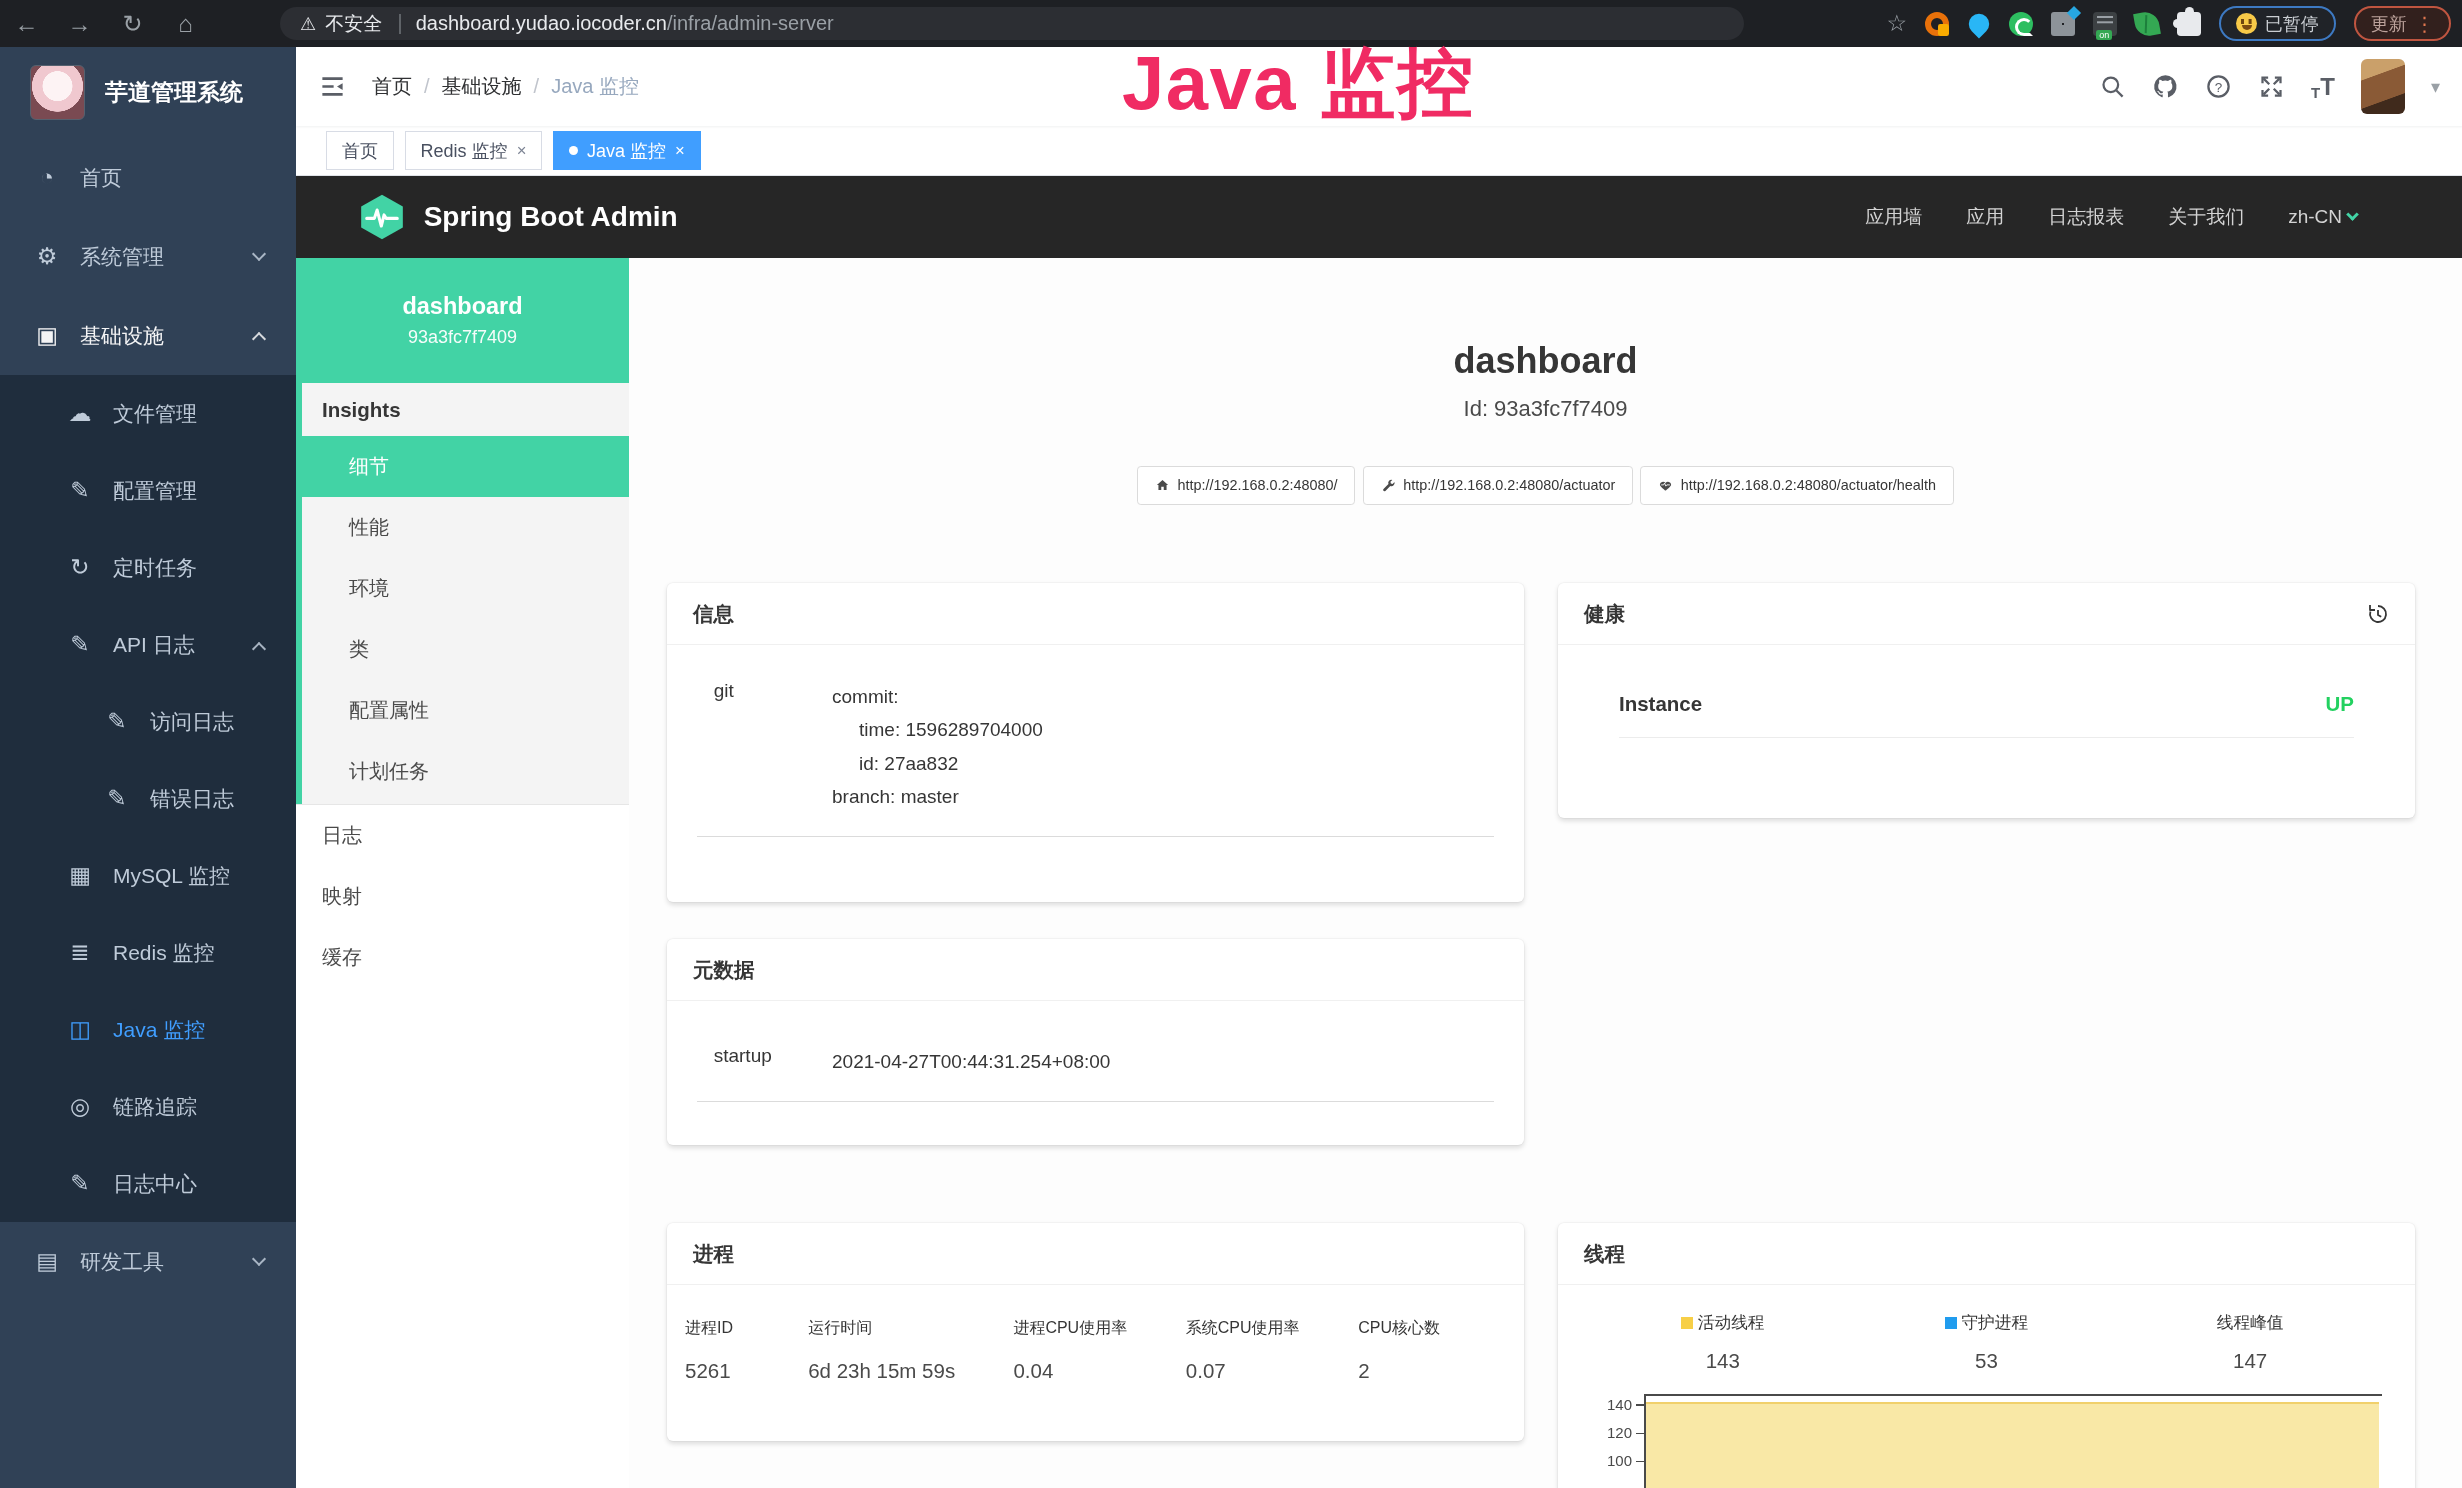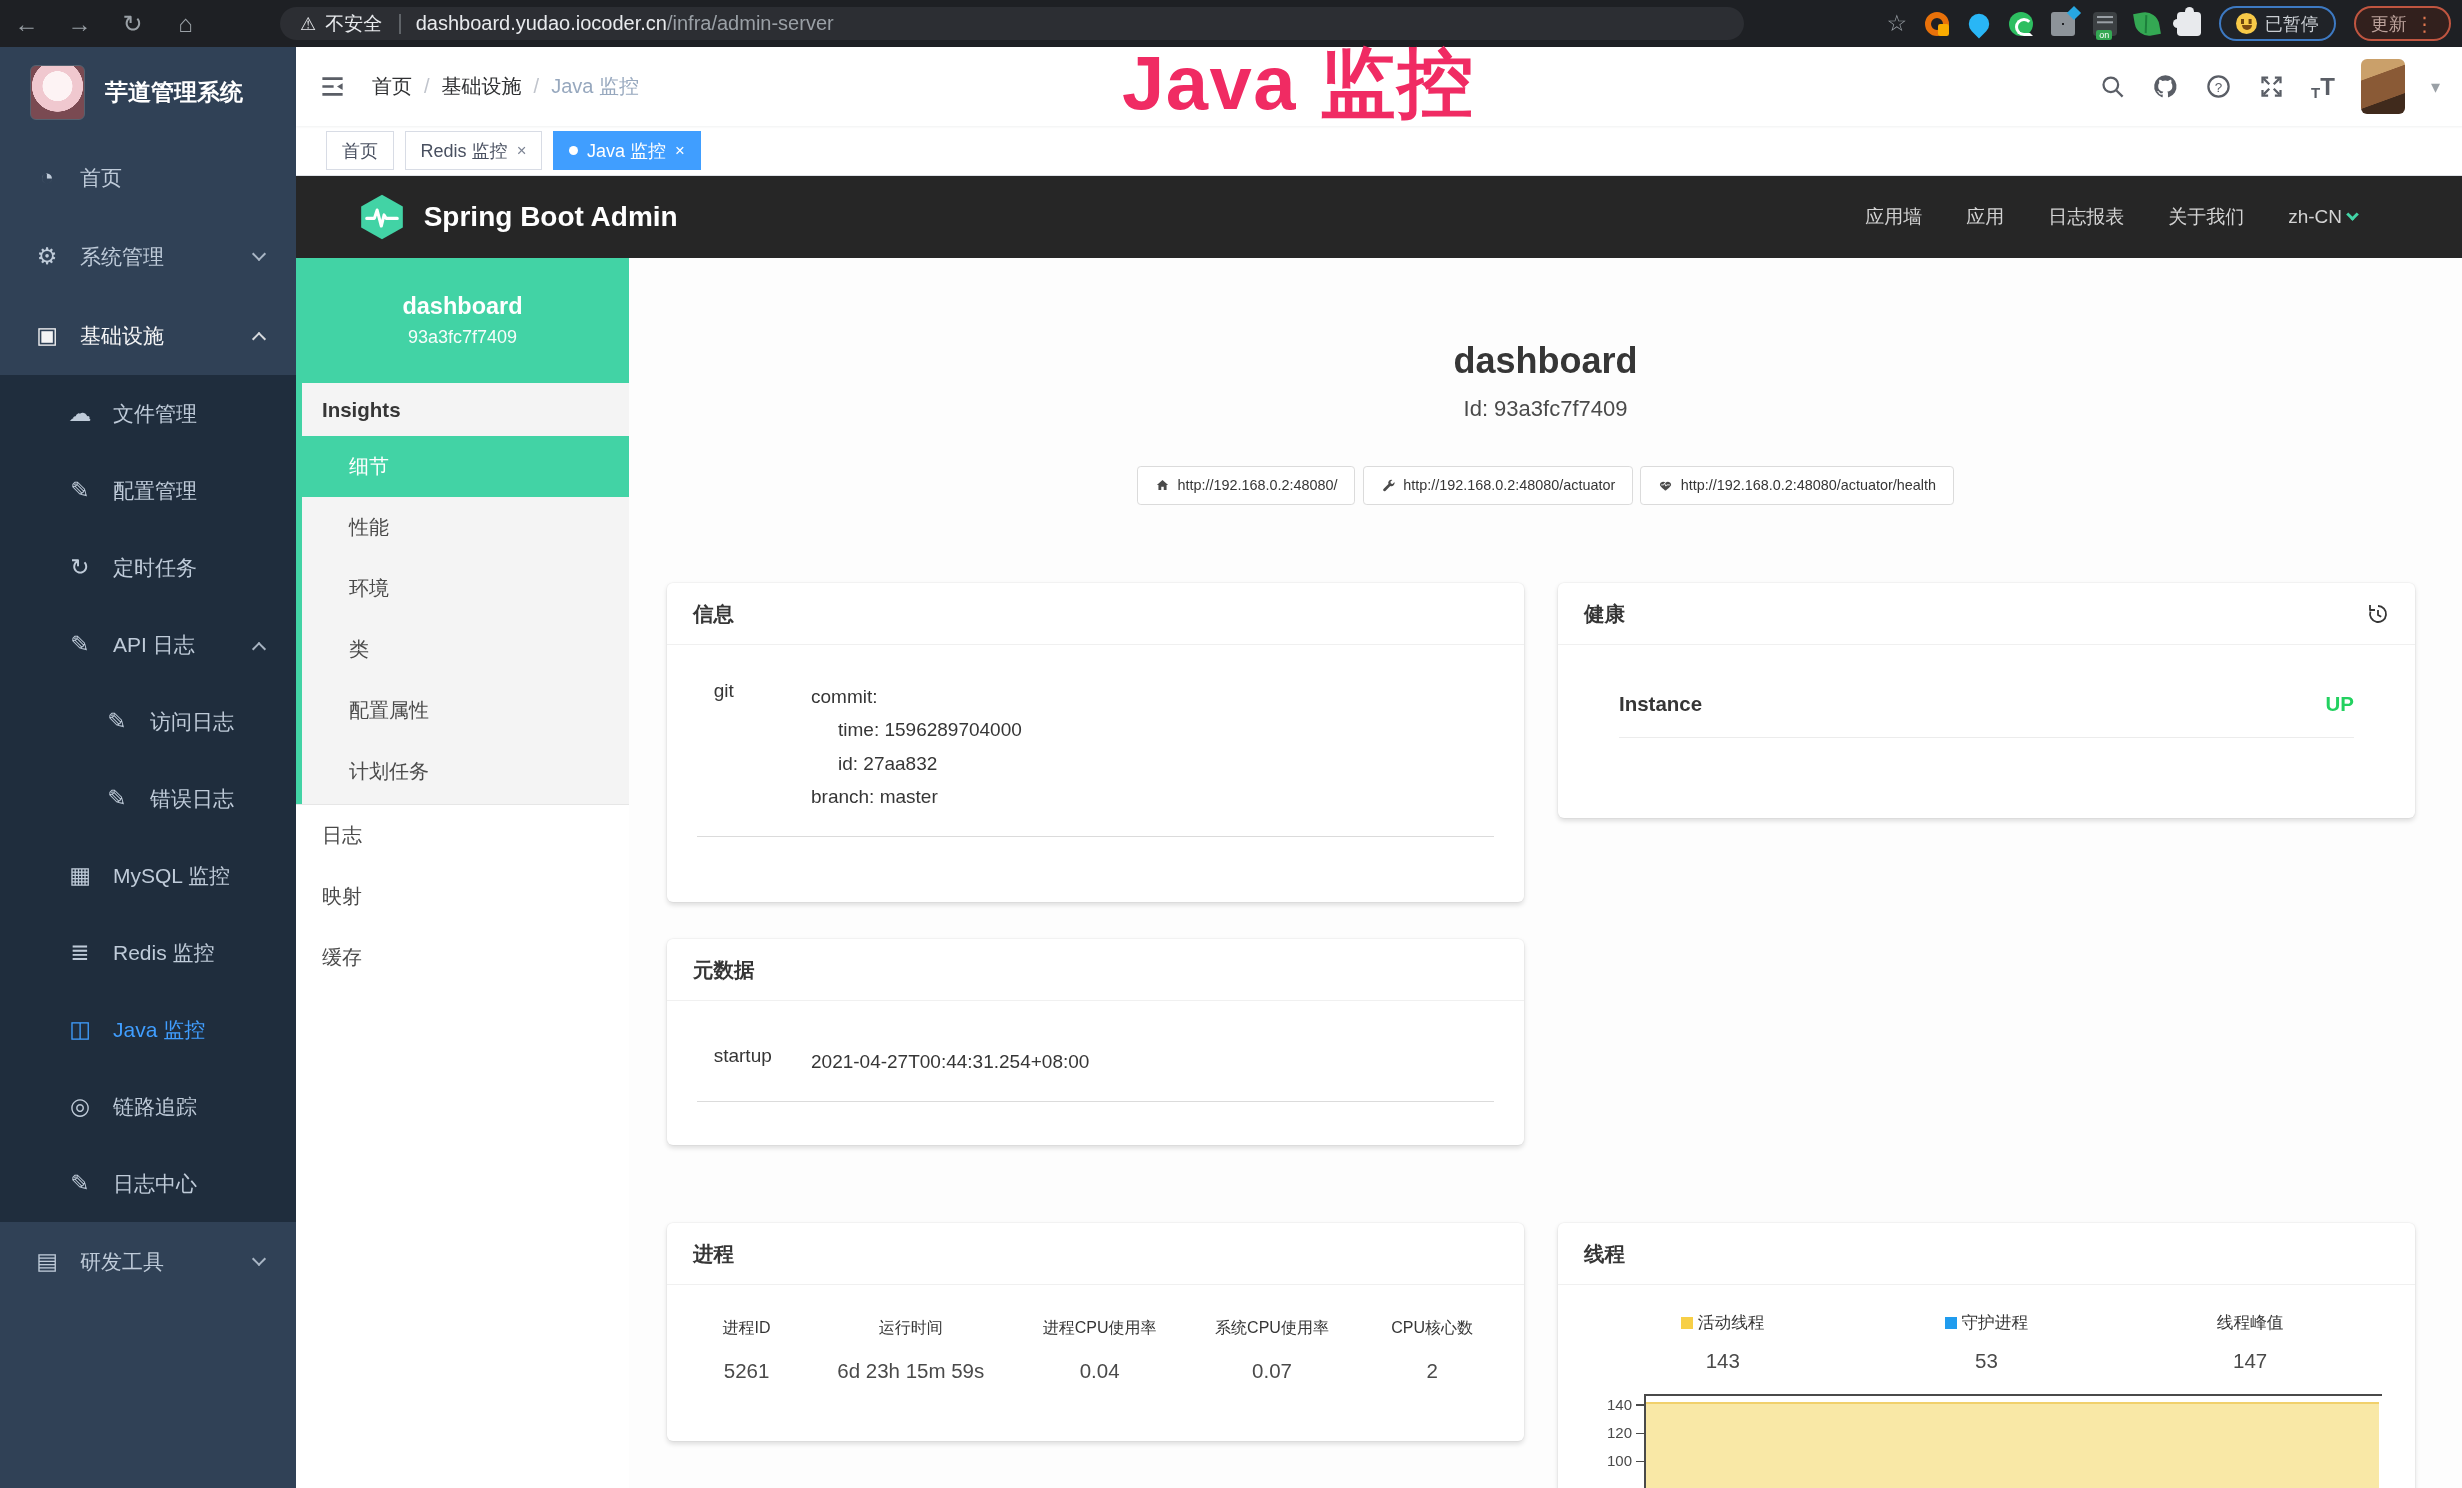--- a/index.html
+++ b/index.html
@@ -122,39 +122,39 @@
   .page-sub { font-size:22px; color:#4a4a4a; margin-top:13.7px; }
   .links-row { display:flex; justify-content:center; gap:7.6px; margin-top:44px; }
   .link-btn { display:inline-flex; align-items:center; gap:7.6px; height:39px; padding:0 16.7px; background:#fff; border:0.8px solid #dbdbdb; border-radius:3.8px; font-size:14.4px; color:#363636; cursor:pointer; }
   .link-btn svg { flex:none; }
 
   .card { position:absolute; background:#fff; border-radius:6px; box-shadow:0 2.3px 5.3px rgba(10,10,10,.13), 0 0 0 0.8px rgba(10,10,10,.03); }
   .card-head { height:62px; display:flex; align-items:center; justify-content:space-between; padding:0 26px; border-bottom:1.5px solid #f0f0f0; }
   .card-title { font-size:20.5px; font-weight:bold; color:#363636; }
   .kv-row { display:flex; border-bottom:0.8px solid #dbdbdb; }
   .kv-key { width:114px; flex:none; font-size:19px; color:#363636; padding-left:16.7px; }
-  .kv-val { font-size:19px; color:#363636; line-height:1.75; }
+  .kv-val { font-size:19px; color:#363636; line-height:1.75;margin-left:21px; }
   .indent { padding-left:27px; }
 
   .card-info { left:38px; top:325px; width:857px; height:319px; }
   .card-info .body { padding:35px 30px 0; }
   .card-info .kv-row { padding-bottom:23px; }
 
   .card-health { left:929px; top:325px; width:857px; height:235px; }
   .card-health .body { padding:47px 61px 0; }
   .health-row { display:flex; align-items:center; justify-content:space-between; padding-bottom:21px; border-bottom:1.5px solid #ececec; }
   .health-label { font-size:20.5px; font-weight:bold; color:#363636; }
   .health-status { font-size:20.5px; font-weight:bold; color:#23d160; }
 
   .card-meta { left:38px; top:681px; width:857px; height:206px; }
   .card-meta .body { padding:44px 30px 0; }
   .card-meta .kv-row { padding-bottom:23px; }
 
   .card-process { left:38px; top:965px; width:857px; height:218px; }
-  .proc-grid { display:grid; grid-template-columns:15% 25% 21% 21% 18%; padding:33px 18px 0; text-align:center; }
+  .proc-grid { display:grid; grid-template-columns:15% 25% 21% 21% 18%; padding:33px 18px 0; }
   .proc-h { font-size:16px; color:#363636; }
   .proc-v { font-size:20.5px; color:#4a4a4a; margin-top:20px; }
 
   .card-threads { left:929px; top:965px; width:857px; height:394px; }
   .card-threads .body { padding:26px 33px 0; }
   .legend-grid { display:grid; grid-template-columns:1fr 1fr 1fr; text-align:center; }
   .lg-label { font-size:16.7px; color:#363636; display:inline-flex; align-items:center; gap:4.6px; }
   .swatch { width:12px; height:12px; flex:none; }
   .sw-yellow { background:#f7cf47; }
   .sw-blue { background:#209cee; }

